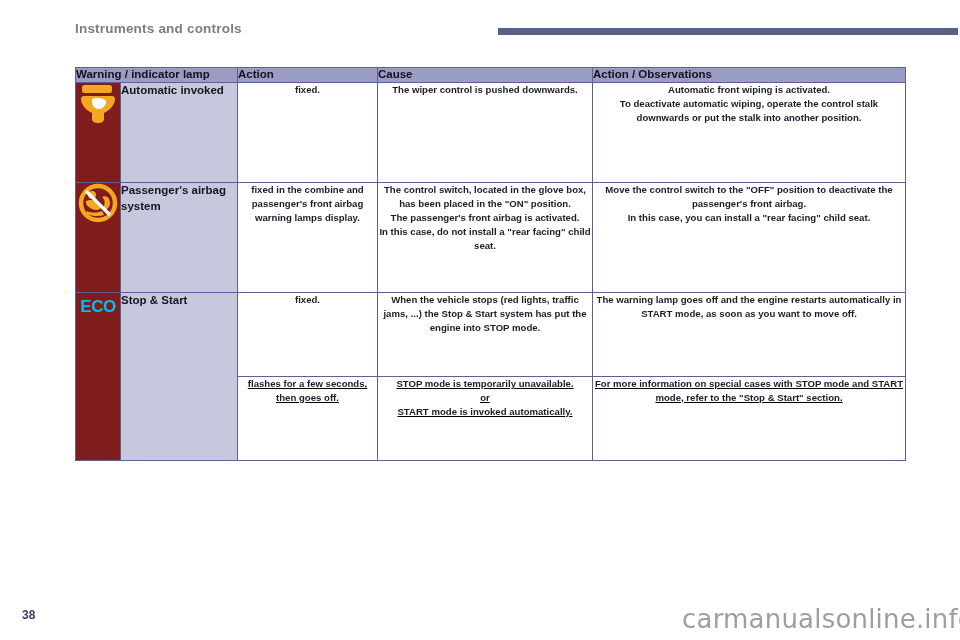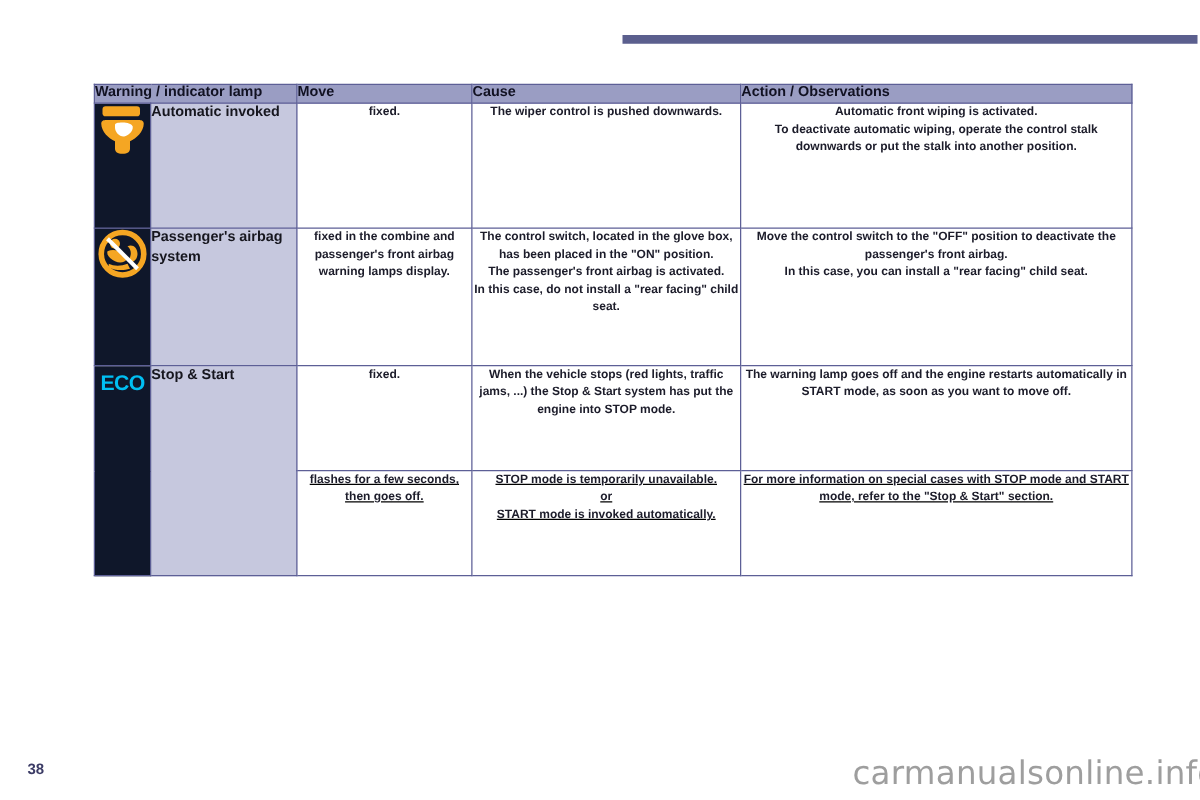--- a/index.html
+++ b/index.html
@@ -67,21 +67,21 @@
     height: 14px;
     border: 1px solid #5d5f96;
   }
   .col-lamp  { width: 45px;  }
   .col-name  { width: 117px; }
   .col-state { width: 140px; }
   .col-cause { width: 215px; }
   .col-act   { width: 313px; }
 
   td.cell-lamp {
-    background: #0f172a;
+    background: #7f1d1d;
     text-align: center;
     padding-top: 9px;
   }
   td.cell-name {
     background: #c6c8de;
     font-size: 11.5px;
     font-weight: bold;
     color: #16161e;
     line-height: 1.35;
     padding: 9px 9px 9px 9px;
@@ -131,35 +131,36 @@
     color: #9e9e9e;
     letter-spacing: 0.2px;
     white-space: nowrap;
     font-family: "DejaVu Sans", sans-serif;
   }
 </style>
 </head>
 <body>
 
 <div id="page-header">
+  <div id="header-title">Instruments and controls</div>
   <div id="header-rule"></div>
 </div>
 
 <table id="lamp-table">
   <colgroup>
     <col class="col-lamp">
       <col class="col-name">
       <col class="col-state">
       <col class="col-cause">
       <col class="col-act">
   </colgroup>
   <thead>
     <tr>
       <th colspan="2">Warning / indicator lamp</th>
-      <th>Move</th>
+      <th>Action</th>
       <th>Cause</th>
       <th>Action / Observations</th>
     </tr>
   </thead>
   <tbody>
 
     <tr style="height:100px;">
       <td class="cell-lamp">
         <span class="icon-wrap">
           <svg width="40" height="42" viewBox="0 0 40 42">

